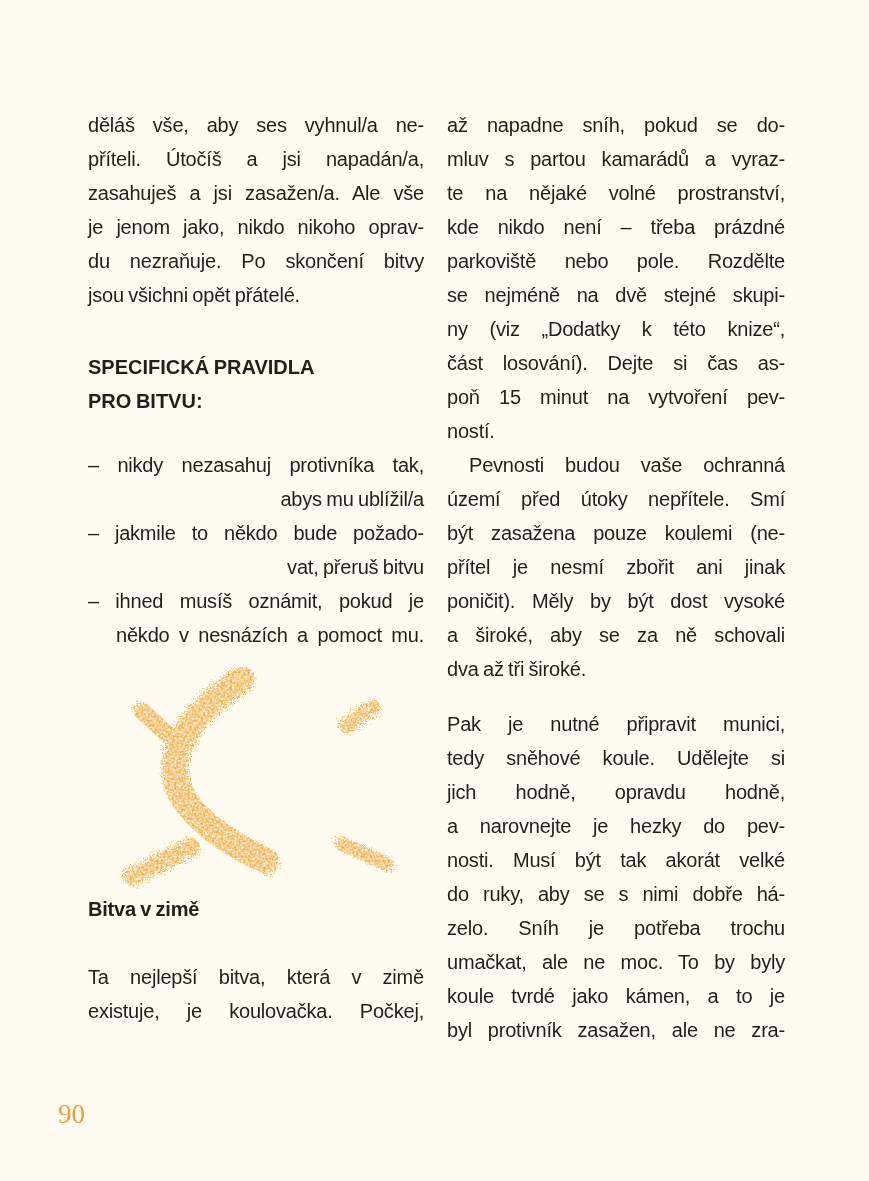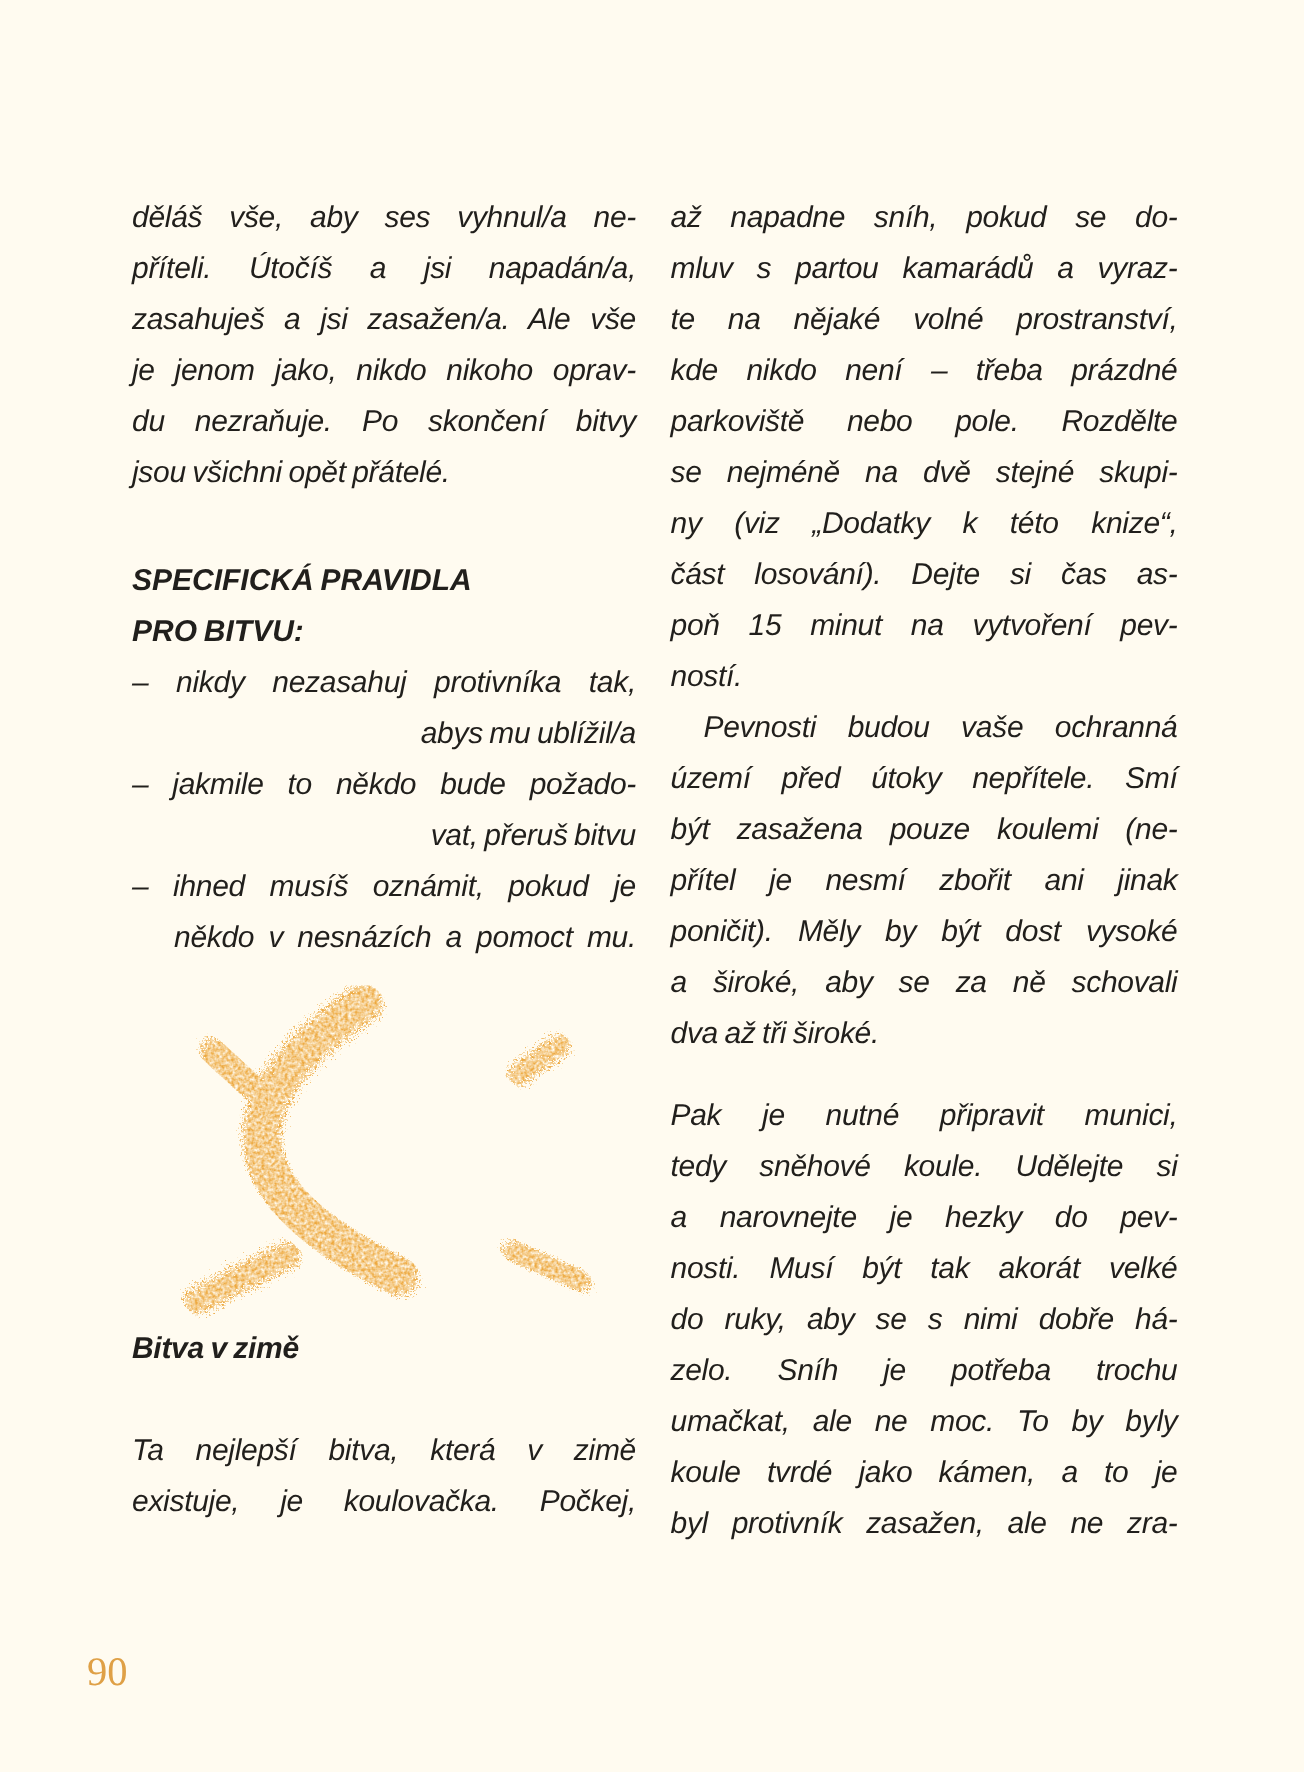--- a/index.html
+++ b/index.html
@@ -11,21 +11,21 @@
   html, body { background: var(--bg); }
   .page {
     position: relative;
     width: 869px;
     height: 1181px;
     background: var(--bg);
     color: var(--ink);
     font-family: "Liberation Sans", sans-serif;
     overflow: hidden;
   }
-  .col { position: absolute; top: 128px; font-style: italic; }
+  .col { position: absolute; top: 108px; }
   .col-left  { left: 88px;  width: 336px; }
   .col-right { left: 447px; width: 338px; }
   .line {
     display: block;
     font-size: 20px;
     line-height: 34px;
     letter-spacing: -0.2px;
     word-spacing: -1px;
     white-space: nowrap;
     text-align: left;
@@ -60,21 +60,21 @@
       <span class="line j">je jenom jako, nikdo nikoho oprav-</span>
       <span class="line j">du nezraňuje. Po skončení bitvy</span>
       <span class="line">jsou všichni opět přátelé.</span>
     </div>
 
     <h2 class="block heading" style="margin-top:38px">
       <span class="line">SPECIFICKÁ PRAVIDLA</span>
       <span class="line">PRO BITVU:</span>
     </h2>
 
-    <div class="block" style="">
+    <div class="block" style="margin-top:30px">
       <span class="line j">– nikdy nezasahuj protivníka tak,</span>
       <span class="line cont">abys mu ublížil/a</span>
       <span class="line j">– jakmile to někdo bude požado-</span>
       <span class="line cont">vat, přeruš bitvu</span>
       <span class="line j">– ihned musíš oznámit, pokud je</span>
       <span class="line cont j">někdo v nesnázích a pomoct mu.</span>
     </div>
 
     <div class="figure" style="margin-top:15px">
       <svg width="336" height="225" viewBox="0 0 336 225" aria-hidden="true">
@@ -129,20 +129,21 @@
       <span class="line j">být zasažena pouze koulemi (ne-</span>
       <span class="line j">přítel je nesmí zbořit ani jinak</span>
       <span class="line j">poničit). Měly by být dost vysoké</span>
       <span class="line j">a široké, aby se za ně schovali</span>
       <span class="line">dva až tři široké.</span>
     </div>
 
     <div class="block" style="margin-top:21px">
       <span class="line j">Pak je nutné připravit munici,</span>
       <span class="line j">tedy sněhové koule. Udělejte si</span>
+      <span class="line j">jich hodně, opravdu hodně,</span>
       <span class="line j">a narovnejte je hezky do pev-</span>
       <span class="line j">nosti. Musí být tak akorát velké</span>
       <span class="line j">do ruky, aby se s nimi dobře há-</span>
       <span class="line j">zelo. Sníh je potřeba trochu</span>
       <span class="line j">umačkat, ale ne moc. To by byly</span>
       <span class="line j">koule tvrdé jako kámen, a to je</span>
       <span class="line j">byl protivník zasažen, ale ne zra-</span>
     </div>
 
   </section>

